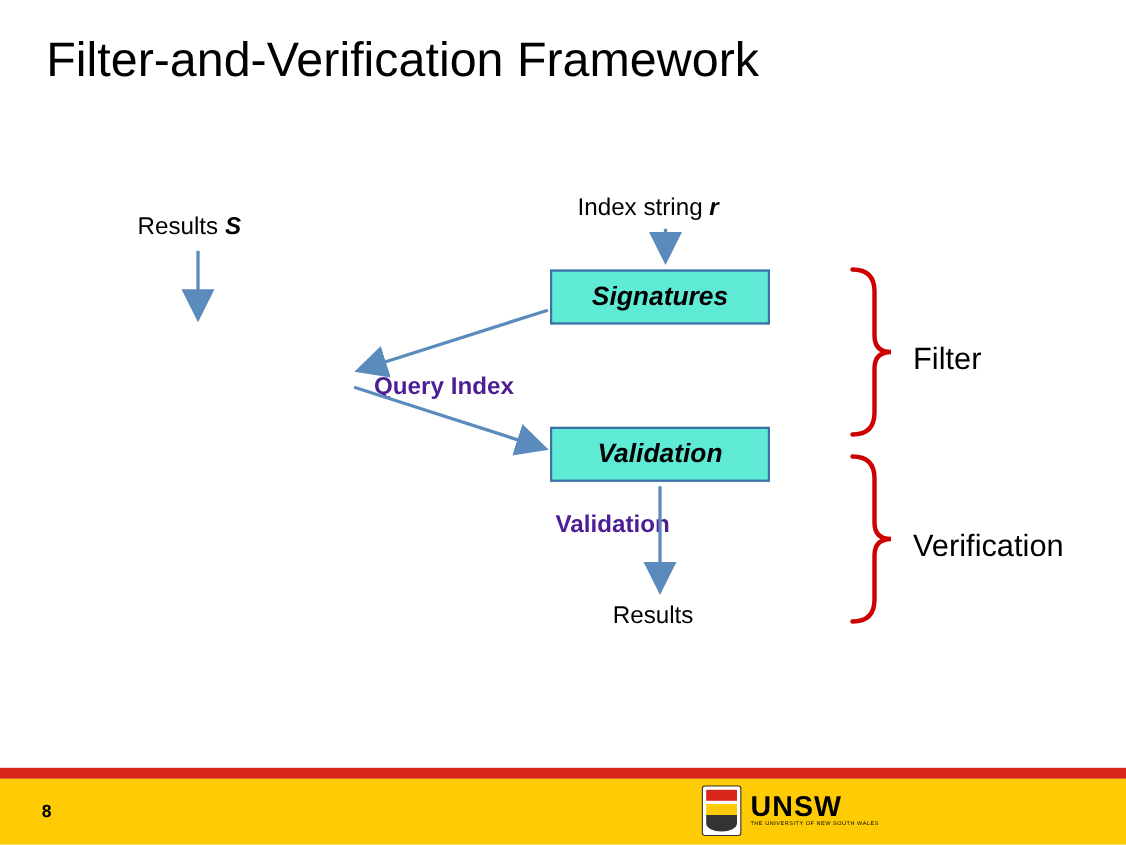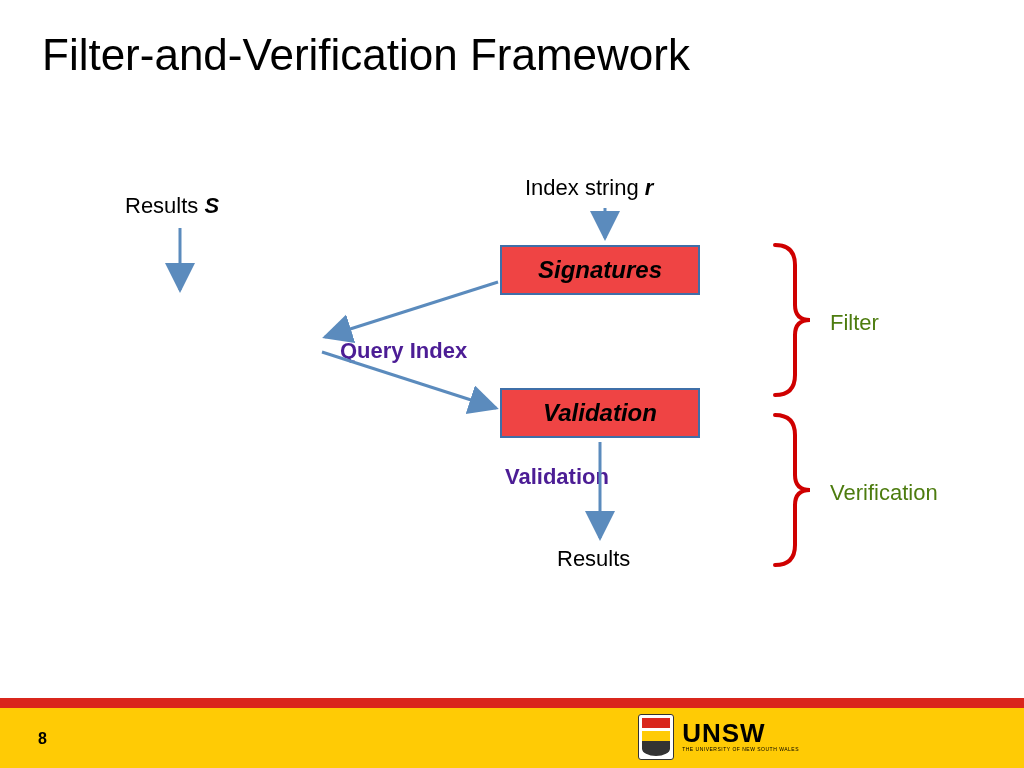--- a/index.html
+++ b/index.html
@@ -1,24 +1,24 @@
 <!DOCTYPE html>
 <html><head>
 <meta charset="utf-8">
 <style>
 html,body{margin:0;padding:0;width:1024px;height:768px;background:#fff;font-family:Verdana,Arial,sans-serif;overflow:hidden}
 .slide{position:relative;width:826px;height:768px}
 .title{position:absolute;left:42px;top:30px;font-size:44px;color:#000;font-family:Verdana,Arial,sans-serif}
-.box{position:absolute;background:#ef4444;border:2px solid #3f6fa8;display:flex;align-items:center;justify-content:center;text-align:center;font-weight:bold;font-style:italic;font-size:24px;color:#000;padding:6px;box-sizing:border-box}
+.box{position:absolute;background:#5eead4;border:2px solid #3f6fa8;display:flex;align-items:center;justify-content:center;text-align:center;font-weight:bold;font-style:italic;font-size:24px;color:#000;padding:6px;box-sizing:border-box}
 .lbl{position:absolute;font-size:22px;color:#000}
 .lbl .var{font-weight:bold;font-style:italic}
 .blbl{position:absolute;font-weight:bold;font-size:22px;color:#4c1d95}
 .arrow{stroke:#5b8bbd;stroke-width:3;fill:none}
 .ahead{fill:#5b8bbd}
-.phase{position:absolute;font-size:22px;color:#4d7c0f}
+.phase{position:absolute;font-size:28px;color:#000000}
 .footer-red{position:absolute;left:0;bottom:60px;width:1024px;height:10px;background:#d9261c}
 .footer-yellow{position:absolute;left:0;bottom:0;width:1024px;height:60px;background:#ffcb05}
 .pagenum{position:absolute;left:38px;bottom:20px;font-weight:bold;font-size:16px;color:#000}
 .logo-wrap{position:absolute;right:27px;bottom:8px;display:flex;align-items:center;gap:8px}
 .logo-crest{width:34px;height:44px;background:#fff;border:1px solid #333;border-radius:3px;position:relative}
 .logo-crest::before{content:"";position:absolute;top:3px;left:3px;right:3px;height:10px;background:#d9261c}
 .logo-crest::after{content:"";position:absolute;top:16px;left:3px;right:3px;bottom:3px;background:linear-gradient(#ffcb05 0 40%,#333 40% 100%);border-radius:0 0 50% 50%/0 0 30% 30%}
 .logo-text{font-weight:bold;font-size:26px;color:#000;letter-spacing:1px;line-height:.9}
 .logo-sub{font-size:5px;color:#000;letter-spacing:.5px}
 svg.diagram{position:absolute;left:0;top:0;width:1024px;height:768px;pointer-events:none}

